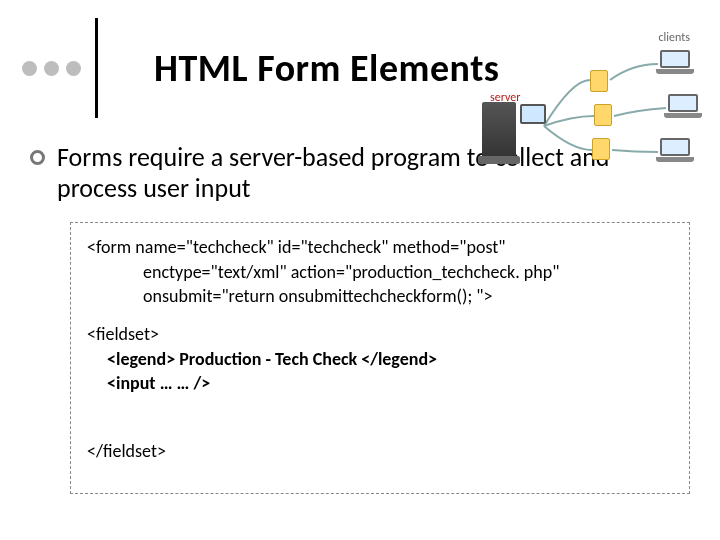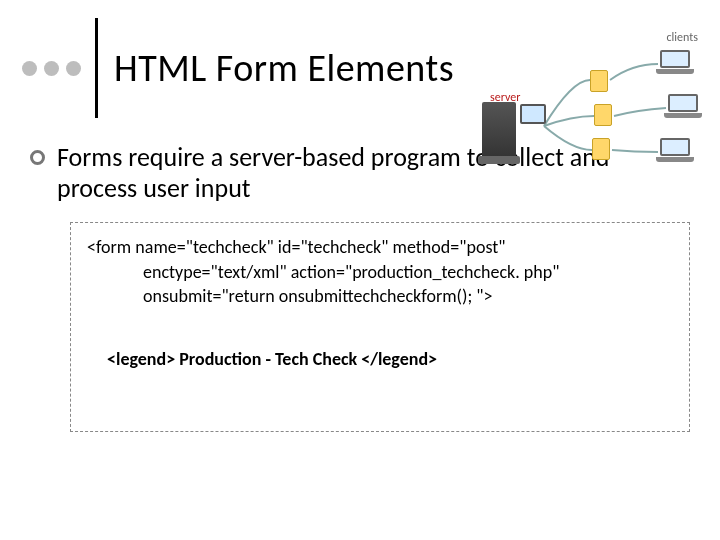--- a/index.html
+++ b/index.html
@@ -30,22 +30,23 @@
     background: #bdbdbd;
   }
   .title-rule {
     width: 3px;
     height: 100px;
     background: #000;
     margin-right: 16px;
   }
   .title {
     font-size: 38px;
-    font-weight: 400;
+    font-weight: 700;
     letter-spacing: 0.5px;
+    margin-left: 40px;
   }
   .body-area {
     padding: 24px 30px 0 30px;
   }
   .bullet-row {
     display: flex;
     align-items: flex-start;
     margin-bottom: 18px;
   }
   .bullet-icon {
@@ -80,21 +81,21 @@
     width: 230px;
     height: 140px;
   }
   .srv-label {
     position: absolute;
     top: 60px; left: 18px;
     font-size: 12px; color: #b91c1c;
   }
   .cli-label {
     position: absolute;
-    top: 0; right: 4px;
+    top: 0; right: 12px;
     font-size: 12px; color: #666; margin-left: 48px;
   }
   .server {
     position: absolute;
     top: 72px; left: 10px;
     width: 34px; height: 56px;
     background: linear-gradient(#555,#333);
     border-radius: 2px;
   }
   .server::after {
@@ -198,18 +199,22 @@
     <div class="bullet-text">Forms require a server-based program to collect and process user input</div>
   </div>
 
   <div class="code-box">
     <div class="block">
       <span>&lt;form name="techcheck" id="techcheck" method="post"</span><br>
       <span class="indent">enctype="text/xml" action="production_techcheck. php"</span>
       <span class="indent">onsubmit="return onsubmittechcheckform(); "&gt;</span>
     </div>
     <div class="block">
-      <br>
+      <span>&lt;fieldset&gt;</span><br>
       <span class="indent2">&lt;legend&gt; Production - Tech Check &lt;/legend&gt;</span>
+      <span class="indent2">&lt;input …   … /&gt;</span>
     </div>
     <div class="gap"></div>
+    <div class="block">
+      <span>&lt;/fieldset&gt;</span>
+    </div>
   </div>
 </div>
 
 </body></html>

